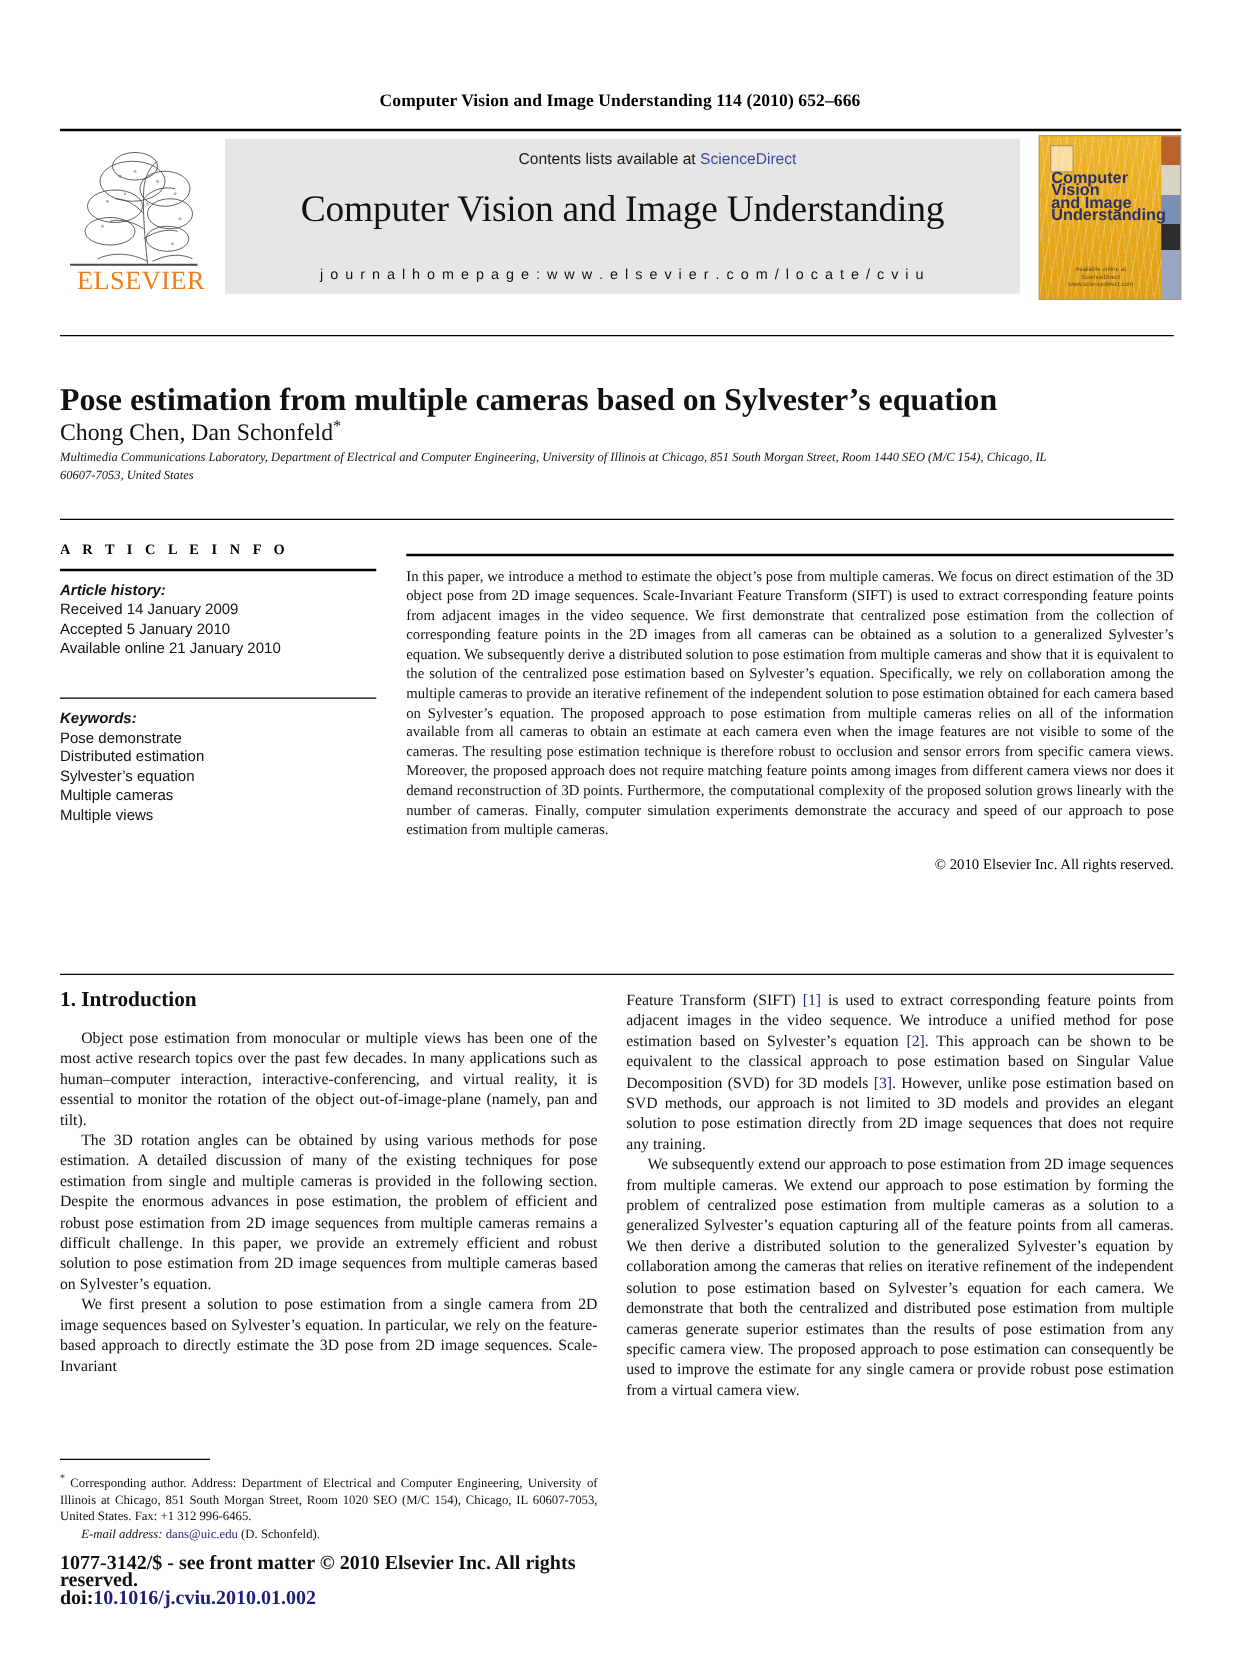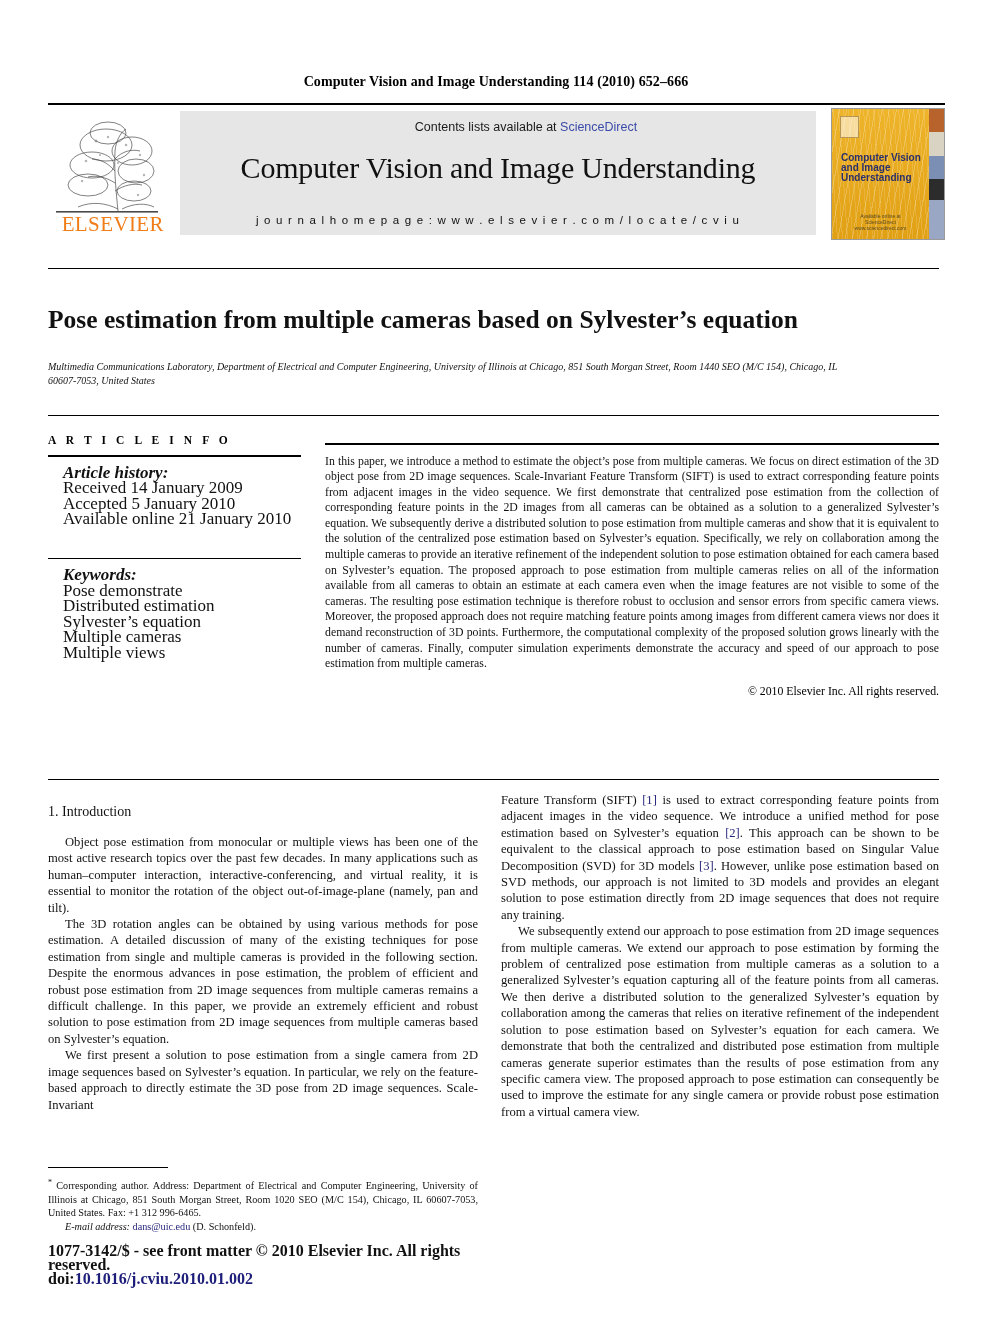--- a/index.html
+++ b/index.html
@@ -142,25 +142,25 @@
   }
   .cover-thumb .cov-els {
     position: absolute;
     top: 7px; left: 8px;
     width: 17px; height: 20px;
     background: rgba(255,255,255,0.55);
     border: 1px solid rgba(120,80,10,0.5);
   }
   .cover-thumb .cov-title {
     position: absolute;
-    top: 44px;
+    top: 28px;
     left: 9px;
     width: 80px;
     font-family: "Liberation Sans", sans-serif;
-    font-size: 10px;
+    font-size: 13px;
     line-height: 10px;
     color: #2b2f6b;
     font-weight: bold;
   }
   .cover-thumb .cov-foot {
     position: absolute;
     bottom: 8px;
     left: 0;
     width: 97px;
     text-align: center;
@@ -221,25 +221,24 @@
     top: 434px;
     left: 48px;
     width: 253px;
   }
   .info-col .rule {
     height: 1.5px;
     background: #000;
     margin: 9px 0 8px 0;
   }
   .info-block {
-    font-family: Liberation Serif, serif;
-    font-size: 17px;
+    font-family: Liberation Sans, sans-serif;
+    font-size: 12px;
     line-height: 15.5px;
     color: #111;
-    margin-left: 15px;
   }
   .info-block .lbl {
     font-style: italic;
     font-weight: bold;
   }
   .info-gap { height: 22px; }
 
   .abstract-col {
     position: absolute;
     top: 434px;
@@ -282,23 +281,23 @@
     font-family: "Liberation Serif", serif;
     font-size: 12.6px;
     line-height: 16.4px;
     text-align: justify;
     color: #111;
   }
   .col-left  { left: 48px; }
   .col-right { left: 501px; width: 438px; }
   .col h2 {
     font-family: "Liberation Serif", serif;
-    font-size: 14px;
-    font-weight: normal;
-    margin: 12px 0 14px 0;
+    font-size: 17px;
+    font-weight: bold;
+    margin: 0 0 14px 0;
     line-height: 16px;
   }
   .col p {
     margin: 0;
     text-indent: 17px;
   }
   .ref { color: #26267a; }
 
   
   .footnote {
@@ -403,20 +402,23 @@
         <div>Available online at</div>
         <div>ScienceDirect</div>
         <div>www.sciencedirect.com</div>
       </div>
     </div>
   </div>
 
   <div class="rule-thin" style="top:268px; left:48px; width:891px;"></div>
 
   <h1 class="title">Pose estimation from multiple cameras based on Sylvester’s equation</h1>
+  <div class="authors">
+    <span>Chong Chen, Dan Schonfeld</span><span class="star">*</span>
+  </div>
   <div class="affiliation">Multimedia Communications Laboratory, Department of Electrical and Computer Engineering, University of Illinois at Chicago, 851 South Morgan Street, Room 1440 SEO (M/C 154), Chicago, IL 60607-7053, United States</div>
 
   <div class="rule-thin" style="top:415px; left:48px; width:891px;"></div>
 
   <div class="info-col">
     <div class="section-head">A R T I C L E  I N F O</div>
     <div class="rule"></div>
     <div class="info-block">
       <div class="lbl">Article history:</div>
       <div>Received 14 January 2009</div>

